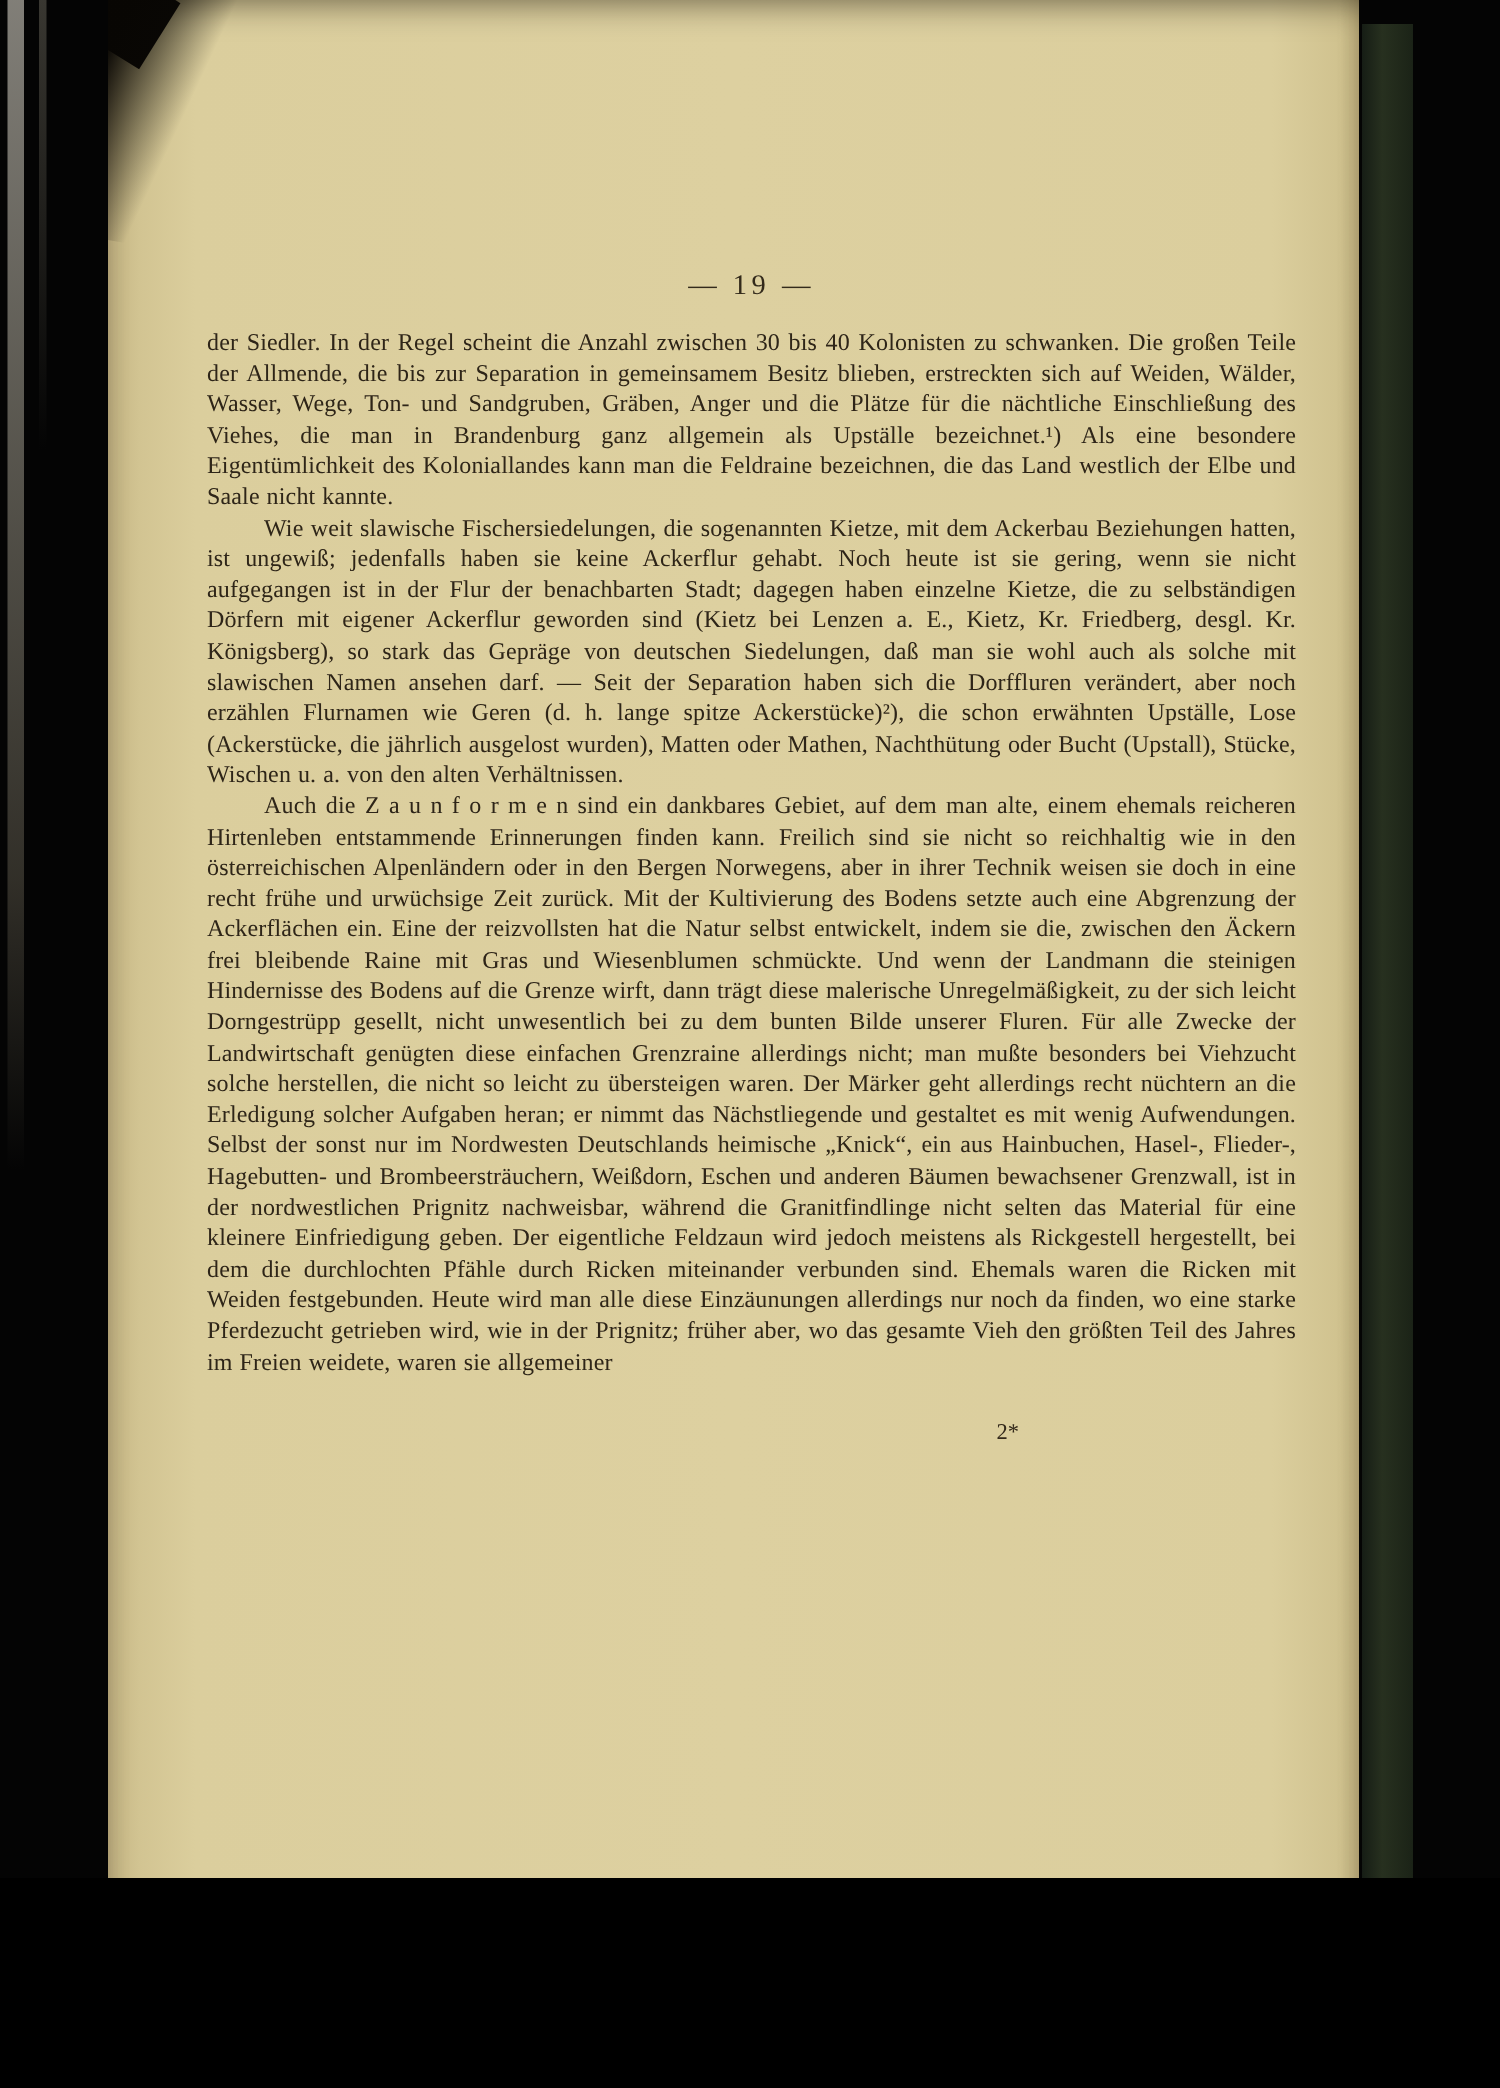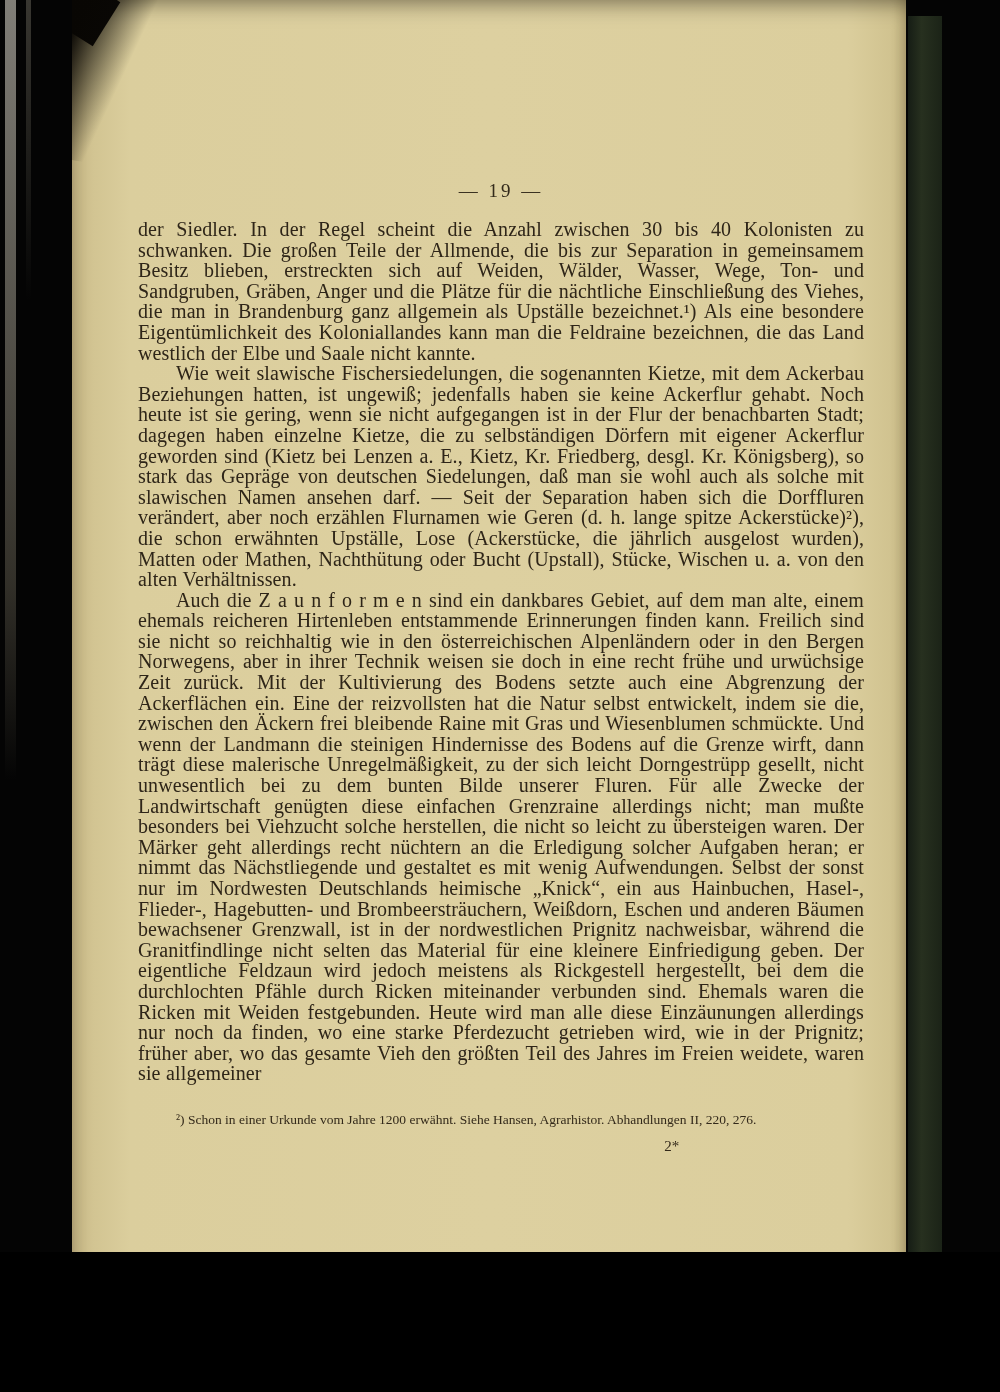--- a/index.html
+++ b/index.html
@@ -87,21 +87,21 @@
   .page-header {
     text-align: center;
     font-size: 19px;
     line-height: 22px;
     letter-spacing: 3px;
     margin: 0 0 17px 0;
     color: #332a1b;
   }
   .para {
     margin: 0;
-    font-size: 20px;
+    font-size: 16px;
     line-height: 20.6px;
     text-align: justify;
     letter-spacing: 0.1px;
     word-spacing: 0.5px;
   }
   .para.indent { text-indent: 38px; }
   .footnotes {
     margin-top: 27px;
     color: #33291a;
   }
@@ -135,19 +135,18 @@
     <div class="text-block">
       <div class="page-header">—  19  —</div>
 
       <p class="para">der Siedler. In der Regel scheint die Anzahl zwischen 30 bis 40 Kolonisten zu schwanken. Die großen Teile der Allmende, die bis zur Separation in gemeinsamem Besitz blieben, erstreckten sich auf Weiden, Wälder, Wasser, Wege, Ton- und Sandgruben, Gräben, Anger und die Plätze für die nächtliche Einschließung des Viehes, die man in Brandenburg ganz allgemein als Upställe bezeichnet.¹) Als eine besondere Eigentümlichkeit des Koloniallandes kann man die Feldraine bezeichnen, die das Land westlich der Elbe und Saale nicht kannte.</p>
 
       <p class="para indent">Wie weit slawische Fischersiedelungen, die sogenannten Kietze, mit dem Ackerbau Beziehungen hatten, ist ungewiß; jedenfalls haben sie keine Ackerflur gehabt. Noch heute ist sie gering, wenn sie nicht aufgegangen ist in der Flur der benachbarten Stadt; dagegen haben einzelne Kietze, die zu selbständigen Dörfern mit eigener Ackerflur geworden sind (Kietz bei Lenzen a. E., Kietz, Kr. Friedberg, desgl. Kr. Königsberg), so stark das Gepräge von deutschen Siedelungen, daß man sie wohl auch als solche mit slawischen Namen ansehen darf. — Seit der Separation haben sich die Dorffluren verändert, aber noch erzählen Flurnamen wie Geren (d. h. lange spitze Ackerstücke)²), die schon erwähnten Upställe, Lose (Ackerstücke, die jährlich ausgelost wurden), Matten oder Mathen, Nachthütung oder Bucht (Upstall), Stücke, Wischen u. a. von den alten Verhältnissen.</p>
 
       <p class="para indent">Auch die Z a u n f o r m e n sind ein dankbares Gebiet, auf dem man alte, einem ehemals reicheren Hirtenleben entstammende Erinnerungen finden kann. Freilich sind sie nicht so reichhaltig wie in den österreichischen Alpenländern oder in den Bergen Norwegens, aber in ihrer Technik weisen sie doch in eine recht frühe und urwüchsige Zeit zurück. Mit der Kultivierung des Bodens setzte auch eine Abgrenzung der Ackerflächen ein. Eine der reizvollsten hat die Natur selbst entwickelt, indem sie die, zwischen den Äckern frei bleibende Raine mit Gras und Wiesenblumen schmückte. Und wenn der Landmann die steinigen Hindernisse des Bodens auf die Grenze wirft, dann trägt diese malerische Unregelmäßigkeit, zu der sich leicht Dorngestrüpp gesellt, nicht unwesentlich bei zu dem bunten Bilde unserer Fluren. Für alle Zwecke der Landwirtschaft genügten diese einfachen Grenzraine allerdings nicht; man mußte besonders bei Viehzucht solche herstellen, die nicht so leicht zu übersteigen waren. Der Märker geht allerdings recht nüchtern an die Erledigung solcher Aufgaben heran; er nimmt das Nächstliegende und gestaltet es mit wenig Aufwendungen. Selbst der sonst nur im Nordwesten Deutschlands heimische „Knick“, ein aus Hainbuchen, Hasel-, Flieder-, Hagebutten- und Brombeersträuchern, Weißdorn, Eschen und anderen Bäumen bewachsener Grenzwall, ist in der nordwestlichen Prignitz nachweisbar, während die Granitfindlinge nicht selten das Material für eine kleinere Einfriedigung geben. Der eigentliche Feldzaun wird jedoch meistens als Rickgestell hergestellt, bei dem die durchlochten Pfähle durch Ricken miteinander verbunden sind. Ehemals waren die Ricken mit Weiden festgebunden. Heute wird man alle diese Einzäunungen allerdings nur noch da finden, wo eine starke Pferdezucht getrieben wird, wie in der Prignitz; früher aber, wo das gesamte Vieh den größten Teil des Jahres im Freien weidete, waren sie allgemeiner</p>
 
       <div class="footnotes">
-        <p class="fn">²) Schon in einer Urkunde vom Jahre 1200 erwähnt. Siehe Hansen, Agrarhistor. Abhandlungen II, 220, 276.</p>
       </div>
 
       <div class="signature-mark">2*</div>
     </div>
   </div>
 </div>
 
 </body></html>

